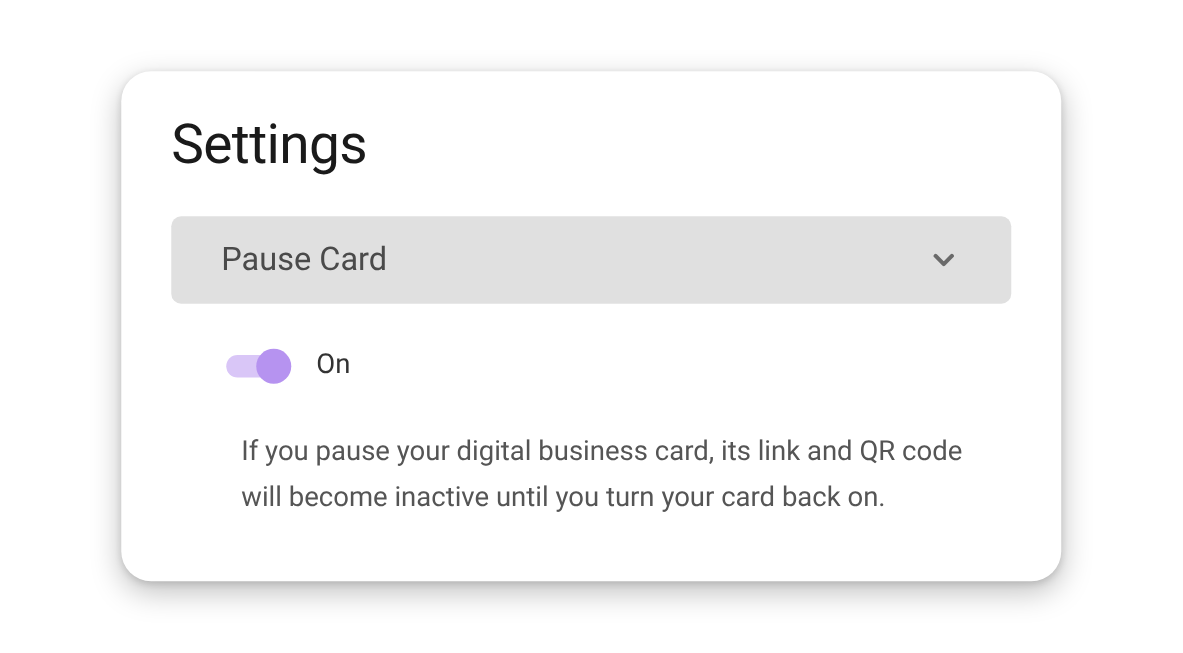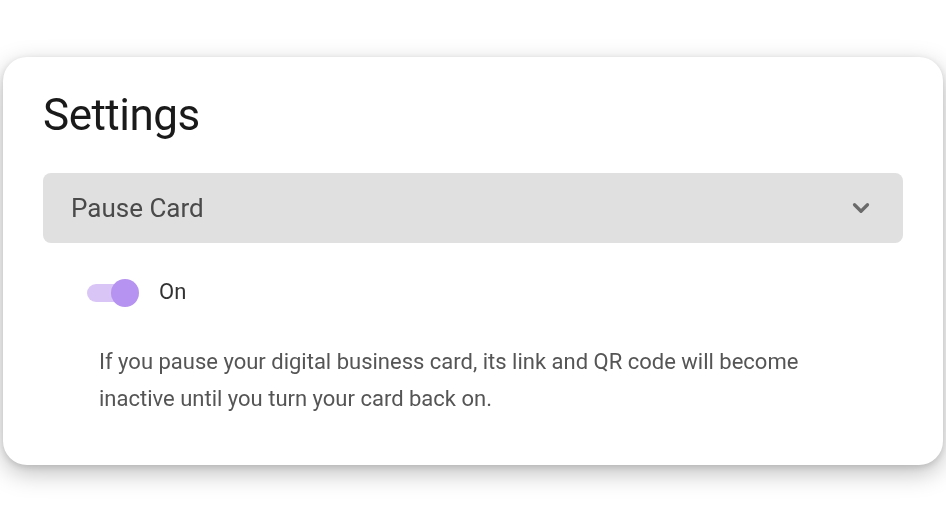--- a/index.html
+++ b/index.html
@@ -10,37 +10,37 @@
     body {
       font-family: -apple-system, BlinkMacSystemFont, 'Segoe UI', Roboto, Helvetica, Arial, sans-serif;
       background: #fff;
       width: 946px;
       height: 522px;
       display: flex;
       align-items: center;
       justify-content: center;
     }
     .card {
-      width: 940px;
+      width: 752px;
       background: #fff;
       border-radius: 24px;
       box-shadow: 0 8px 24px rgba(0,0,0,0.25), 0 2px 6px rgba(0,0,0,0.12);
       padding: 32px 40px 48px 40px;
     }
     .page-title {
       font-size: 44px;
       font-weight: 400;
       color: #1a1a1a;
       margin-bottom: 32px;
       letter-spacing: -0.5px;
     }
     .accordion-header {
       background: #e0e0e0;
       border-radius: 8px;
-      padding: 20px 28px;
+      padding: 20px 40px;
       display: flex;
       align-items: center;
       justify-content: space-between;
       cursor: pointer;
     }
     .accordion-title {
       font-size: 26px;
       font-weight: 400;
       color: #4a4a4a;
     }

